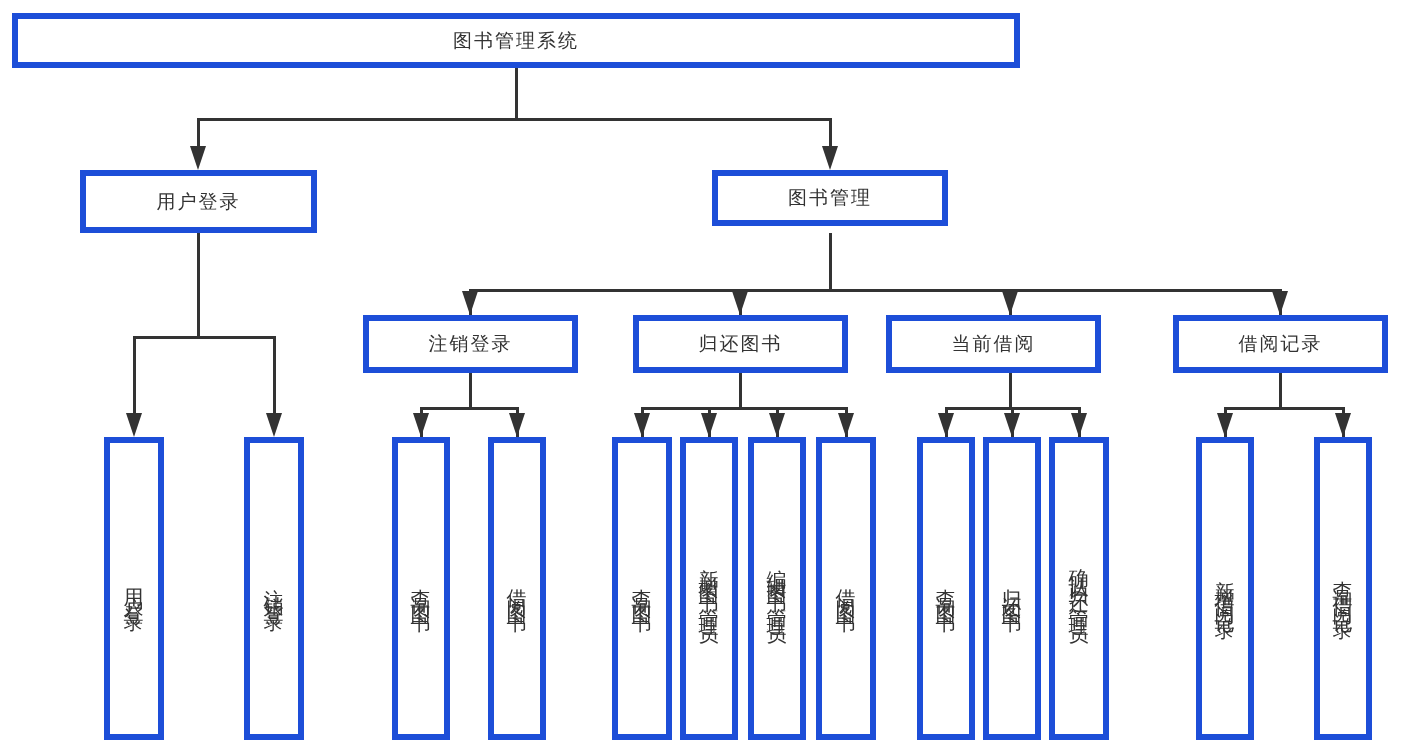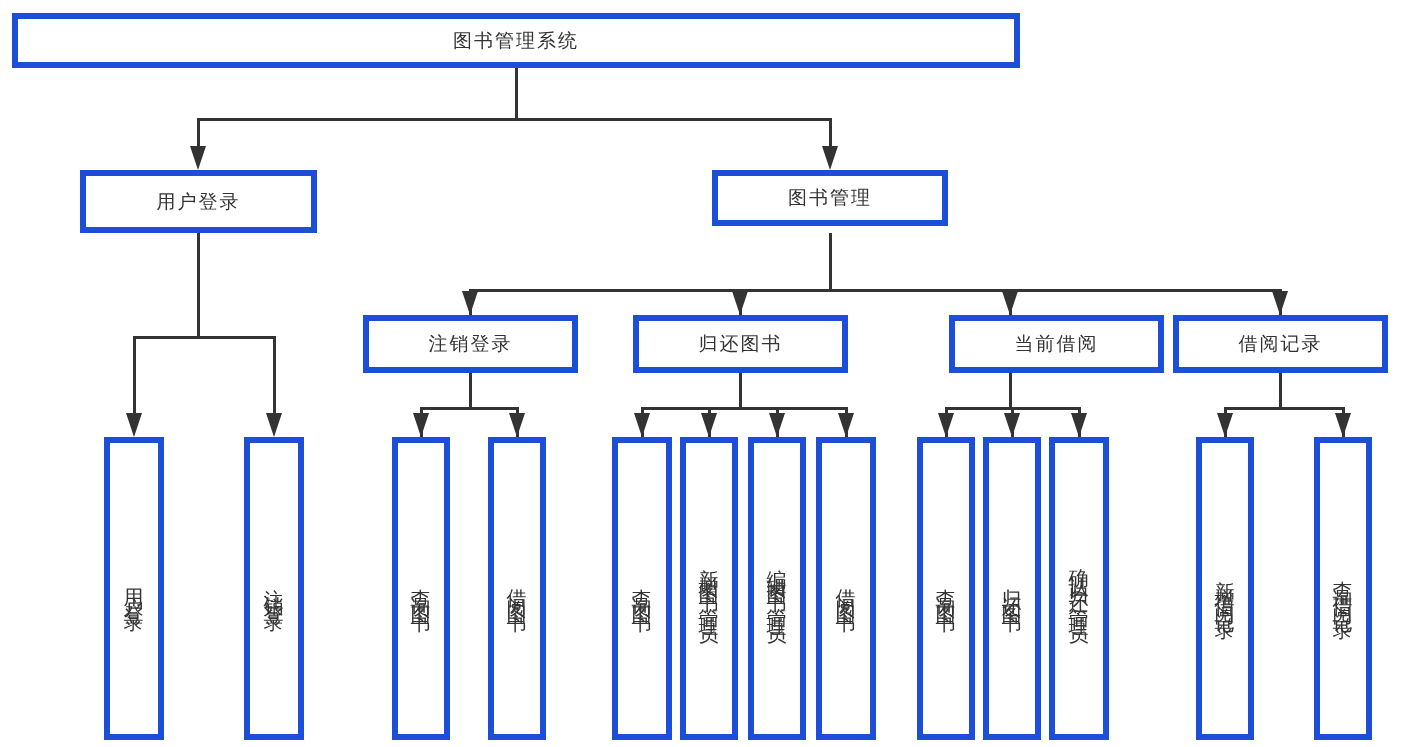--- a/index.html
+++ b/index.html
@@ -71,21 +71,21 @@
   <div class="arrow" style="left:1002px;top:291px"></div>
   <div class="vline" style="left:1279px;top:289px;height:26px"></div>
   <div class="arrow" style="left:1272px;top:291px"></div>
 
   <div class="box hbox" style="left:363px;top:315px;width:215px;height:58px">
     <span>注销登录</span>
   </div>
   <div class="box hbox" style="left:633px;top:315px;width:215px;height:58px">
     <span>归还图书</span>
   </div>
-  <div class="box hbox" style="left:949px;top:315px;width:215px;height:58px">
+  <div class="box hbox" style="left:886px;top:315px;width:215px;height:58px">
     <span>当前借阅</span>
   </div>
   <div class="box hbox" style="left:1173px;top:315px;width:215px;height:58px">
     <span>借阅记录</span>
   </div>
 
   <div class="vline" style="left:469px;top:373px;height:34px"></div>
   <div class="hline" style="left:420px;top:407px;width:99px"></div>
   <div class="vline" style="left:420px;top:407px;height:30px"></div>
   <div class="arrow" style="left:413px;top:413px"></div>

